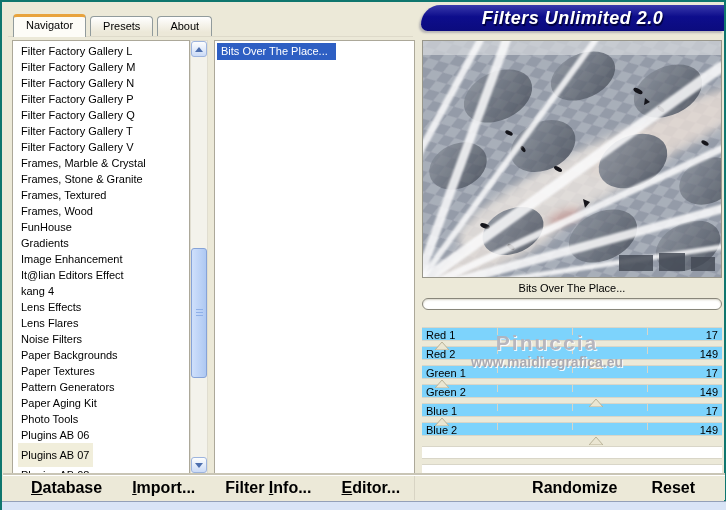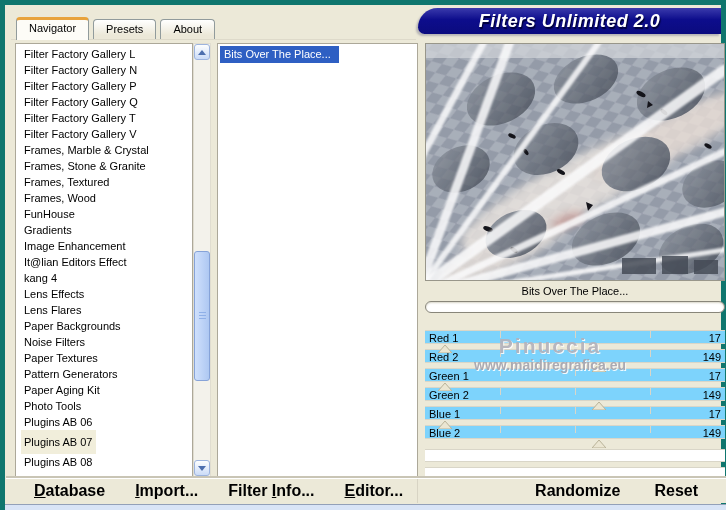--- a/index.html
+++ b/index.html
@@ -1,19 +1,19 @@
 <!DOCTYPE html>
 <html><head>
 <meta charset="utf-8">
 <style>
   * { margin:0; padding:0; box-sizing:border-box; }
   html,body { width:726px; height:510px; overflow:hidden;
               font-family:"Liberation Sans", sans-serif; font-size:11px; color:#000; }
   #window { position:relative; width:726px; height:510px;
-            background:#ece9d8; border:5px solid #0f766e; }
+            background:#ece9d8; border:2px solid #0f766e; }
 
   
   .tabstrip { position:absolute; top:7px; left:11px; height:27px;
               display:flex; align-items:flex-end; gap:4px; z-index:3; }
   .tab { border:1px solid #919b9c; border-bottom:none; border-radius:4px 4px 0 0;
          padding:3px 12px 4px 12px; background:linear-gradient(#ffffff,#ece8d8 80%);
          cursor:default; }
   .tab.active { background:#fdfcf7; border-top:3px solid #e8a33d; padding-top:2px;
                 padding-bottom:6px; position:relative; top:1px; }
   .tab-underline { position:absolute; top:34px; left:6px; width:405px;
@@ -104,38 +104,39 @@
       <div class="tab">About</div>
     </div>
   <div class="tab-underline"></div>
 
   <div class="banner">
     <span class="banner-title">Filters Unlimited 2.0</span>
   </div>
 
   <div class="list-left" id="catlist">
       <div class="cat-item">Filter Factory Gallery L</div>
+      <div class="cat-item">Filter Factory Gallery M</div>
       <div class="cat-item">Filter Factory Gallery N</div>
       <div class="cat-item">Filter Factory Gallery P</div>
       <div class="cat-item">Filter Factory Gallery Q</div>
       <div class="cat-item">Filter Factory Gallery T</div>
       <div class="cat-item">Filter Factory Gallery V</div>
       <div class="cat-item">Frames, Marble &amp; Crystal</div>
       <div class="cat-item">Frames, Stone &amp; Granite</div>
       <div class="cat-item">Frames, Textured</div>
       <div class="cat-item">Frames, Wood</div>
       <div class="cat-item">FunHouse</div>
       <div class="cat-item">Gradients</div>
       <div class="cat-item">Image Enhancement</div>
       <div class="cat-item">It@lian Editors Effect</div>
       <div class="cat-item">kang 4</div>
       <div class="cat-item">Lens Effects</div>
       <div class="cat-item">Lens Flares</div>
+      <div class="cat-item">Noise Filters</div>
       <div class="cat-item">Paper Backgrounds</div>
-      <div class="cat-item">Noise Filters</div>
       <div class="cat-item">Paper Textures</div>
       <div class="cat-item">Pattern Generators</div>
       <div class="cat-item">Paper Aging Kit</div>
       <div class="cat-item">Photo Tools</div>
       <div class="cat-item">Plugins AB 06</div>
       <div class="cat-item"><span class="hl">Plugins AB 07</span></div>
       <div class="cat-item">Plugins AB 08</div>
     </div>
 
   <div class="scrollbar">

